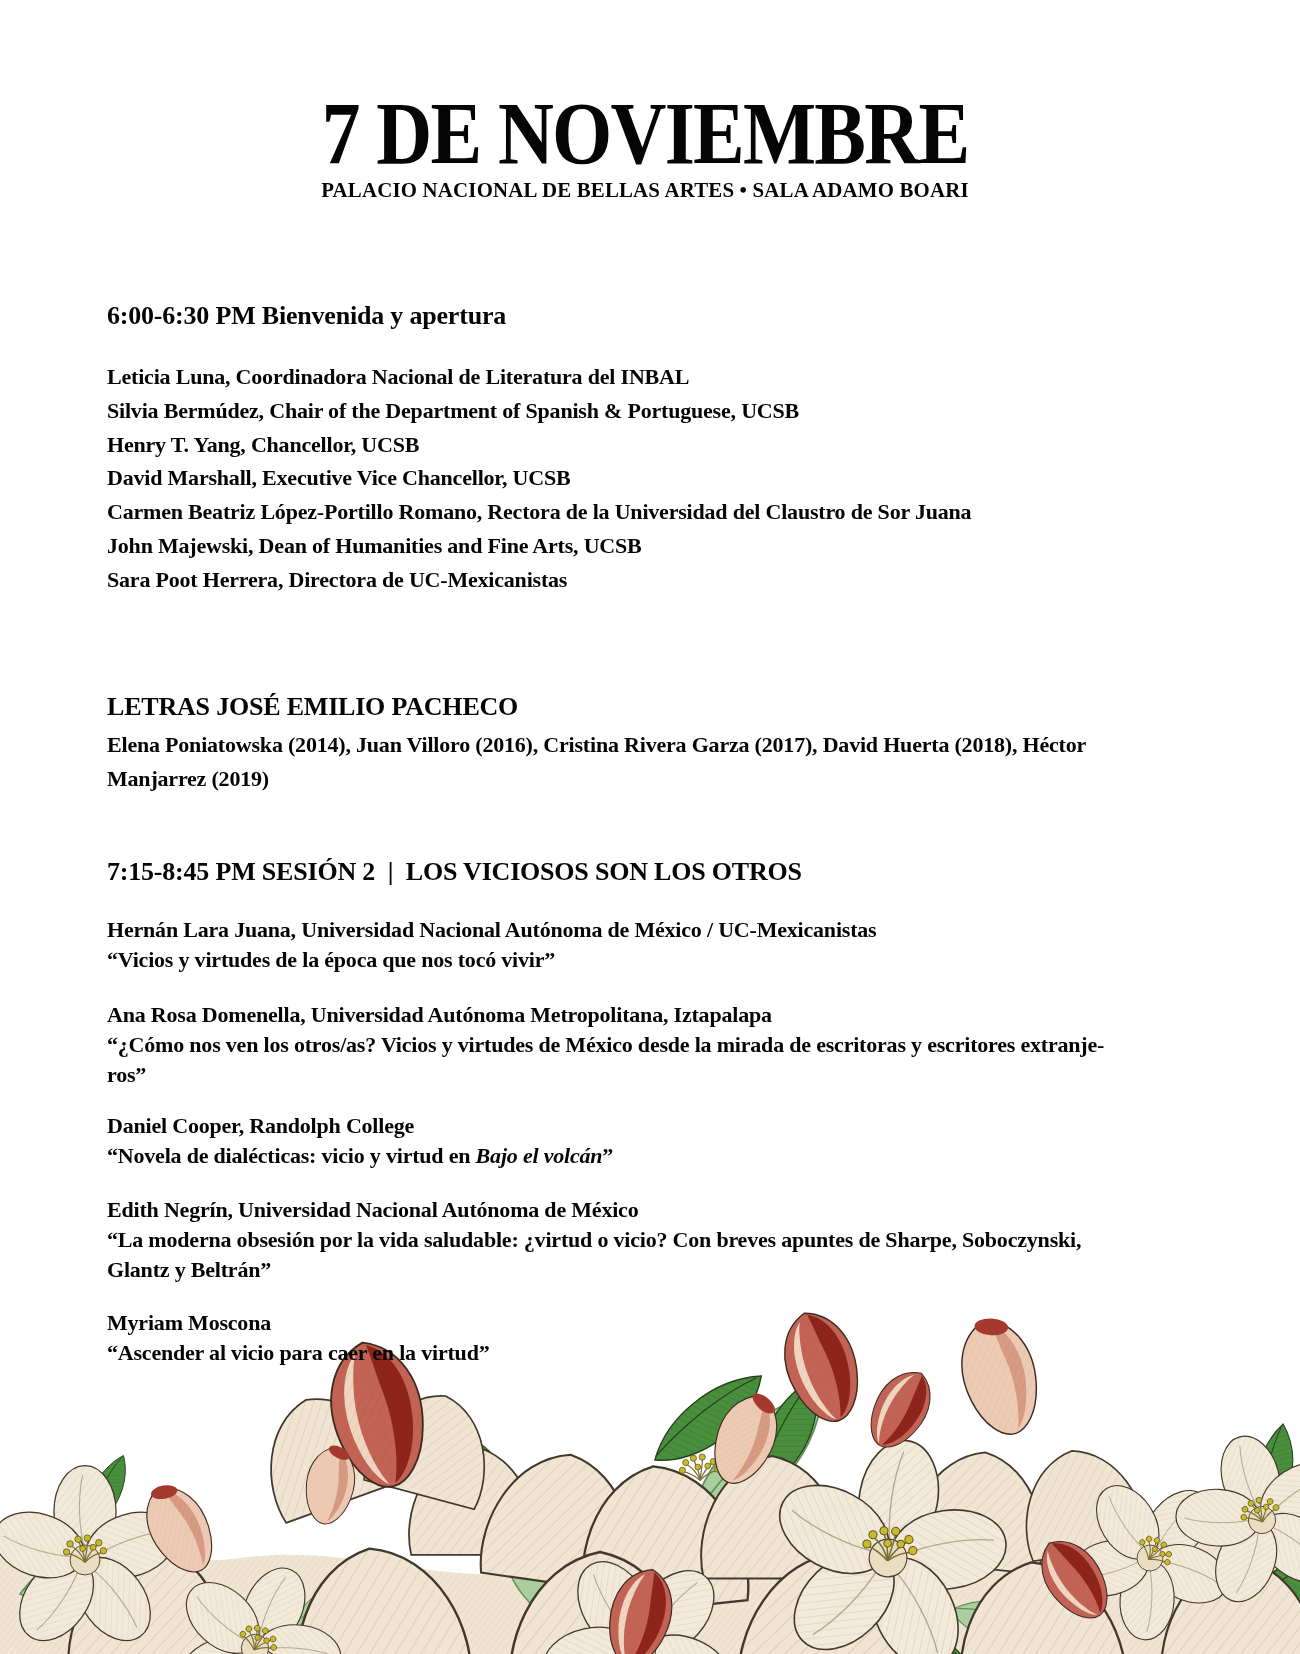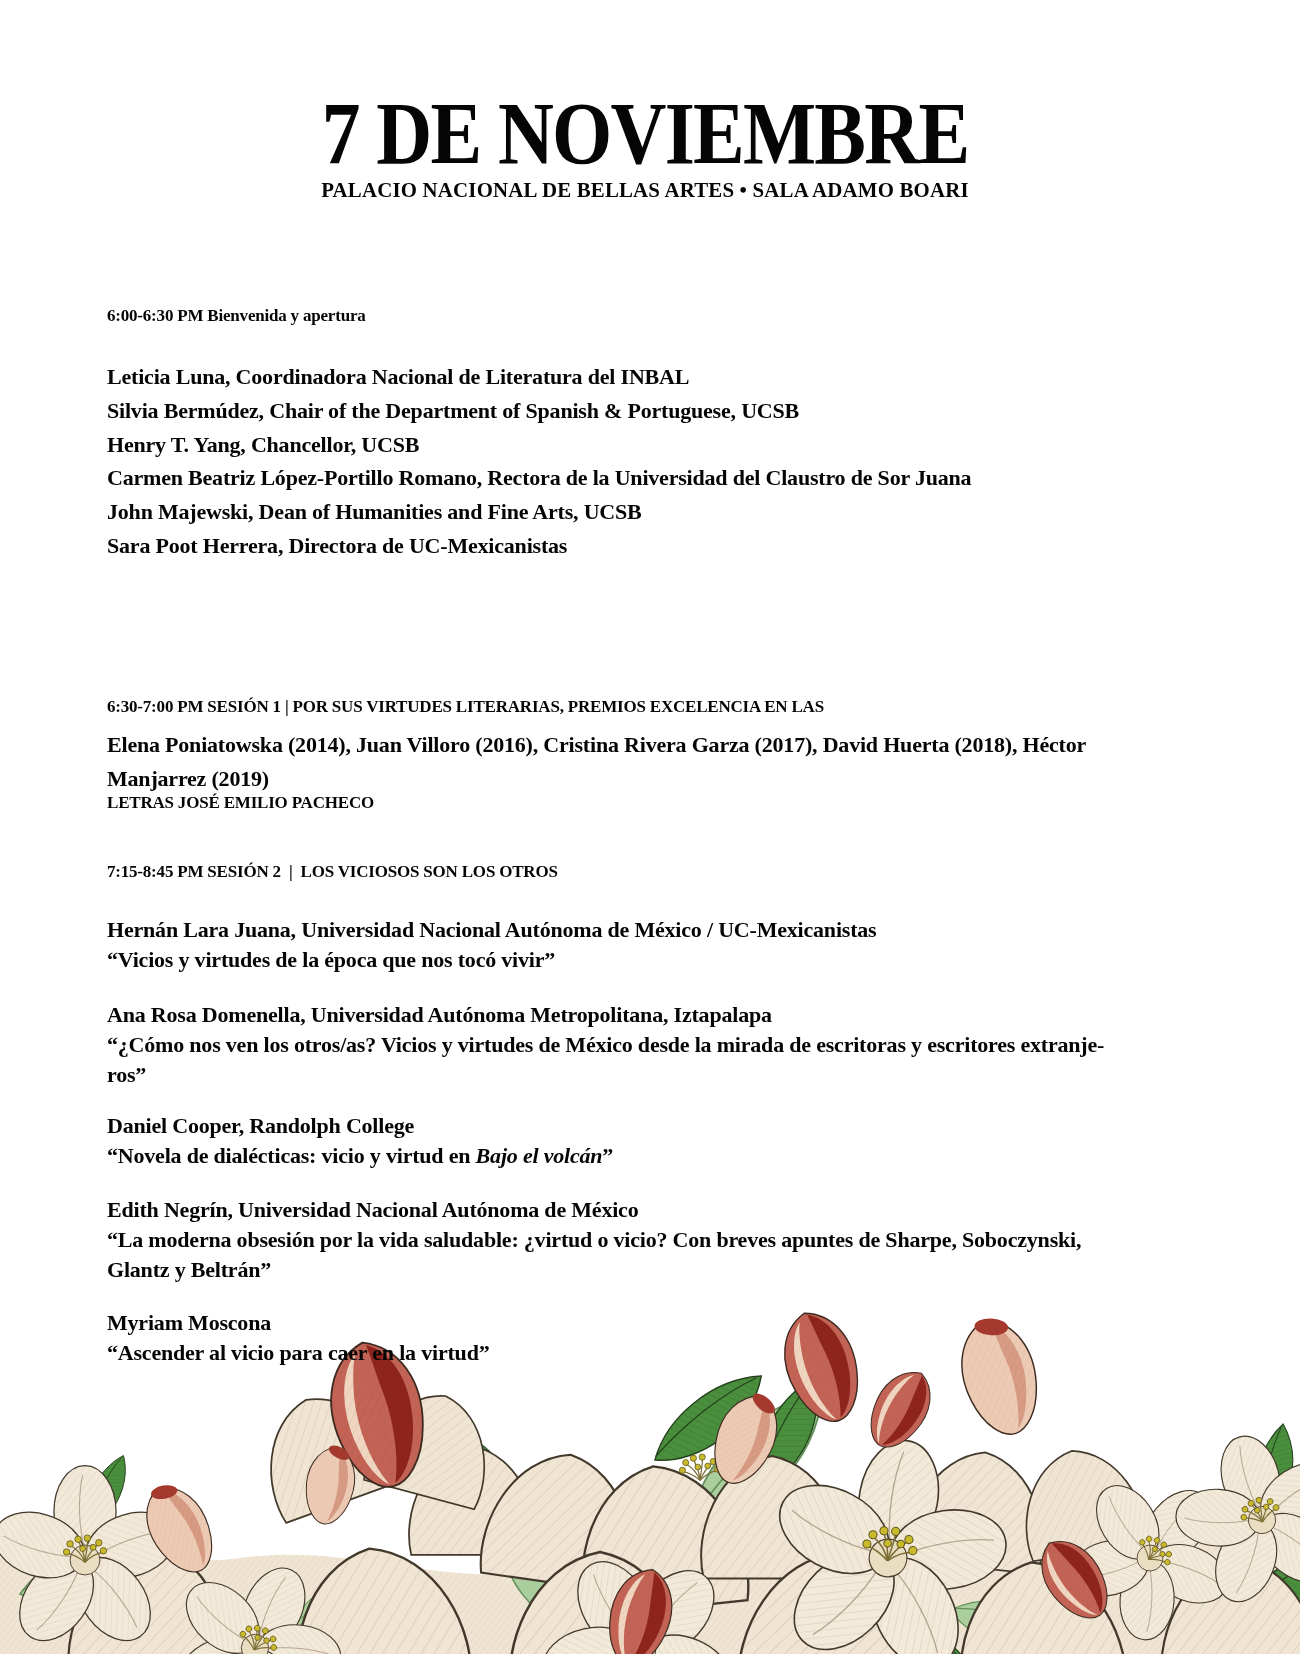--- a/index.html
+++ b/index.html
@@ -14,21 +14,21 @@
     font-size:88px;line-height:100px;text-align:center;letter-spacing:-2px;
     transform:scaleX(0.88);transform-origin:50% 0;white-space:pre;
   }
   .subtitle{
     position:absolute;left:78px;top:177px;width:1076px;
     font-size:21.5px;line-height:26px;text-align:center;letter-spacing:0.2px;
     transform:scaleX(0.97);transform-origin:50% 0;white-space:pre;
   }
   .block{position:absolute;left:78px;width:1185px;font-size:22px;letter-spacing:-0.2px;}
   .block div{white-space:pre;}
-  .heading{font-size:17px;line-height:31px;white-space:pre;}
+  .heading{font-size:26px;line-height:31px;white-space:pre;}
   .s1h div{line-height:33.5px;}
   .participants div{line-height:33.8px;}
   .awardees div{line-height:33.5px;}
   .entry div{line-height:30px;}
   em{font-style:italic;}
 </style>
 </head>
 <body>
 
 <div class="page">
@@ -163,27 +163,27 @@
 
     <h1 class="title">7 DE NOVIEMBRE</h1>
     <div class="subtitle">PALACIO NACIONAL DE BELLAS ARTES • SALA ADAMO BOARI</div>
 
     <div class="block heading" style="top:300px">6:00-6:30 PM Bienvenida y apertura</div>
 
     <div class="block participants" style="top:360px">
       <div>Leticia Luna, Coordinadora Nacional de Literatura del INBAL</div>
       <div>Silvia Bermúdez, Chair of the Department of Spanish &amp; Portuguese, UCSB</div>
       <div>Henry T. Yang, Chancellor, UCSB</div>
+      <div>David Marshall, Executive Vice Chancellor, UCSB</div>
       <div>Carmen Beatriz López-Portillo Romano, Rectora de la Universidad del Claustro de Sor Juana</div>
       <div>John Majewski, Dean of Humanities and Fine Arts, UCSB</div>
       <div>Sara Poot Herrera, Directora de UC-Mexicanistas</div>
     </div>
 
     <div class="block heading s1h" style="top:628px">
-      <div>6:30-7:00 PM SESIÓN 1 | POR SUS VIRTUDES LITERARIAS, PREMIOS EXCELENCIA EN LAS</div>
       <div>LETRAS JOSÉ EMILIO PACHECO</div>
     </div>
 
     <div class="block awardees" style="top:728px">
       <div>Elena Poniatowska (2014), Juan Villoro (2016), Cristina Rivera Garza (2017), David Huerta (2018), Héctor</div>
       <div>Manjarrez (2019)</div>
     </div>
 
     <div class="block heading" style="top:856px">7:15-8:45 PM SESIÓN 2  |  LOS VICIOSOS SON LOS OTROS</div>
 

